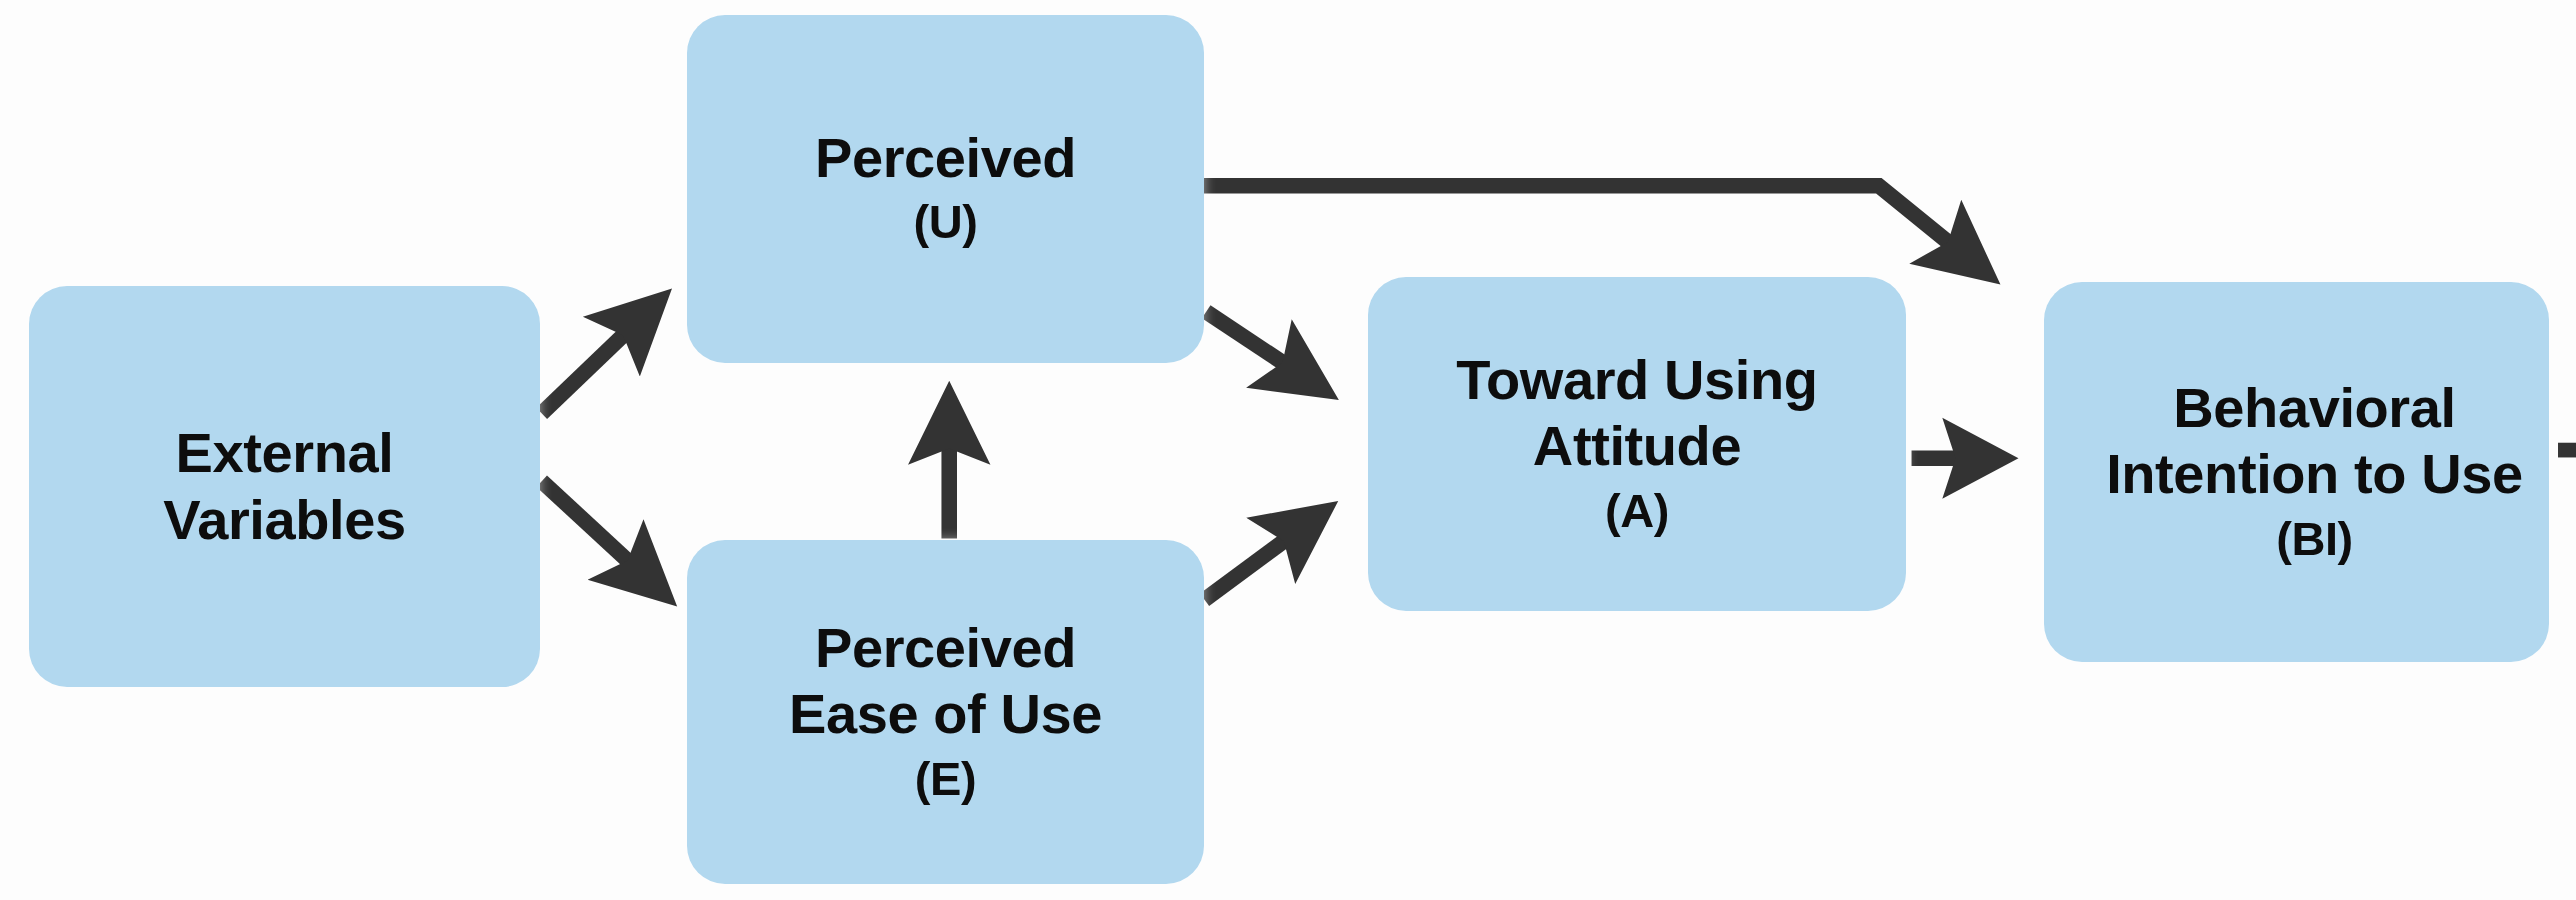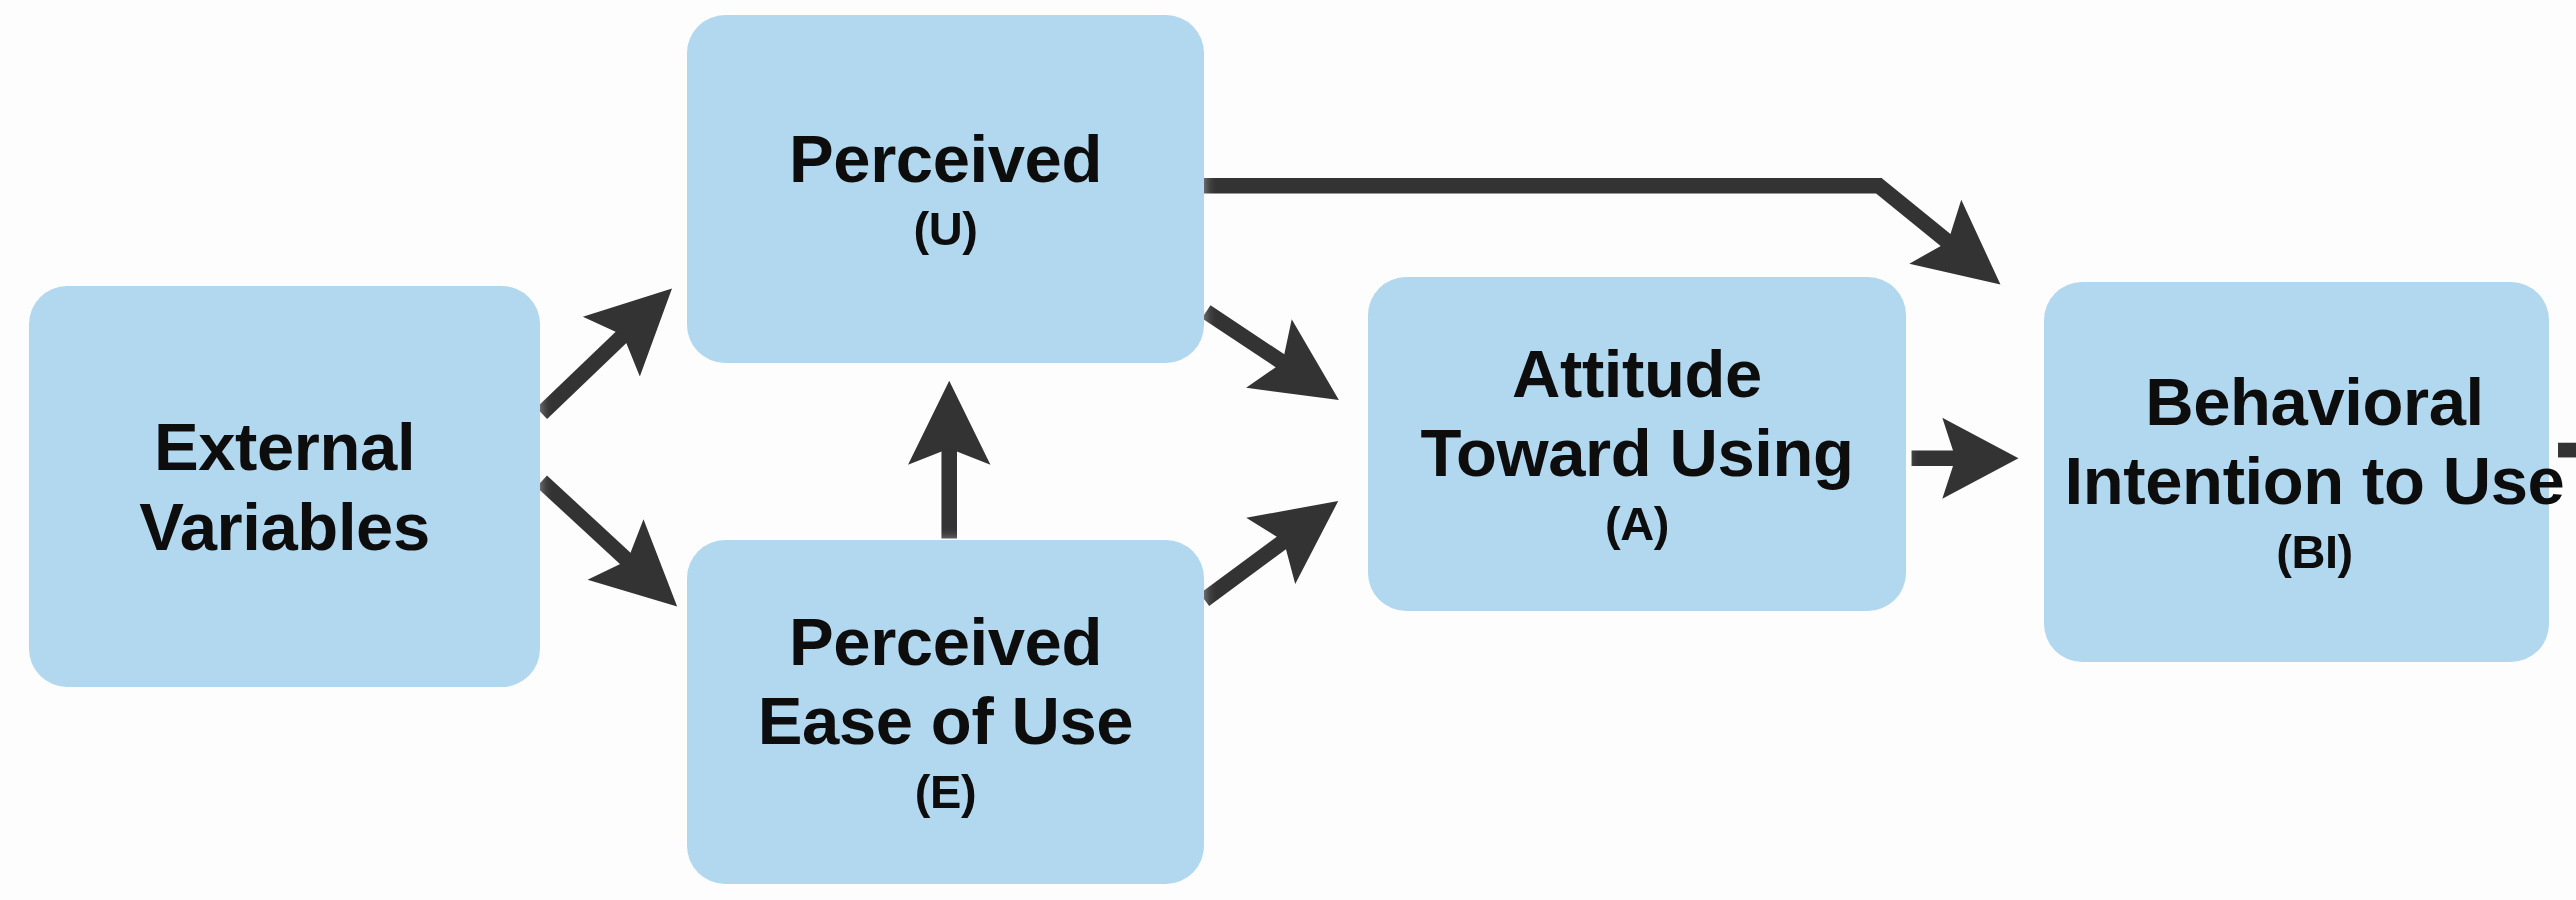--- a/index.html
+++ b/index.html
@@ -31,21 +31,21 @@
     display: flex;
     flex-direction: column;
     align-items: center;
     justify-content: center;
     color: #0d0d0d;
     text-align: center;
     box-shadow: 0 0 11.5px rgba(255,255,255,0.55);
   }
   .node .line {
     font-weight: bold;
-    font-size: 67px;
+    font-size: 56px;
     line-height: 1.18;
     letter-spacing: -0.4px;
     white-space: nowrap;
   }
   .node .code {
     font-weight: bold;
     font-size: 47px;
     line-height: 1.3;
     letter-spacing: -0.4px;
     white-space: nowrap;
@@ -99,22 +99,22 @@
     <div class="code">(U)</div>
   </div>
 
   <div class="node" id="node-ease">
     <div class="line">Perceived</div>
     <div class="line">Ease of Use</div>
     <div class="code">(E)</div>
   </div>
 
   <div class="node" id="node-attitude">
+    <div class="line">Toward Using</div>
     <div class="line">Attitude</div>
-    <div class="line">Toward Using</div>
     <div class="code">(A)</div>
   </div>
 
   <div class="node" id="node-intention">
     <div class="line">Behavioral</div>
     <div class="line">Intention to Use</div>
     <div class="code">(BI)</div>
   </div>
 
 </div>

